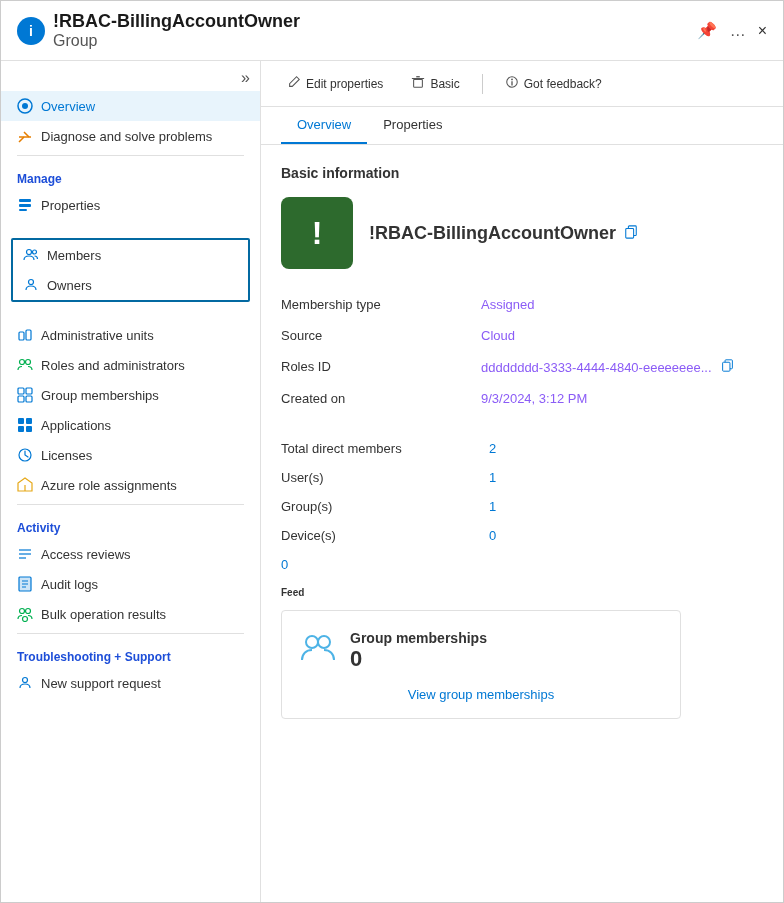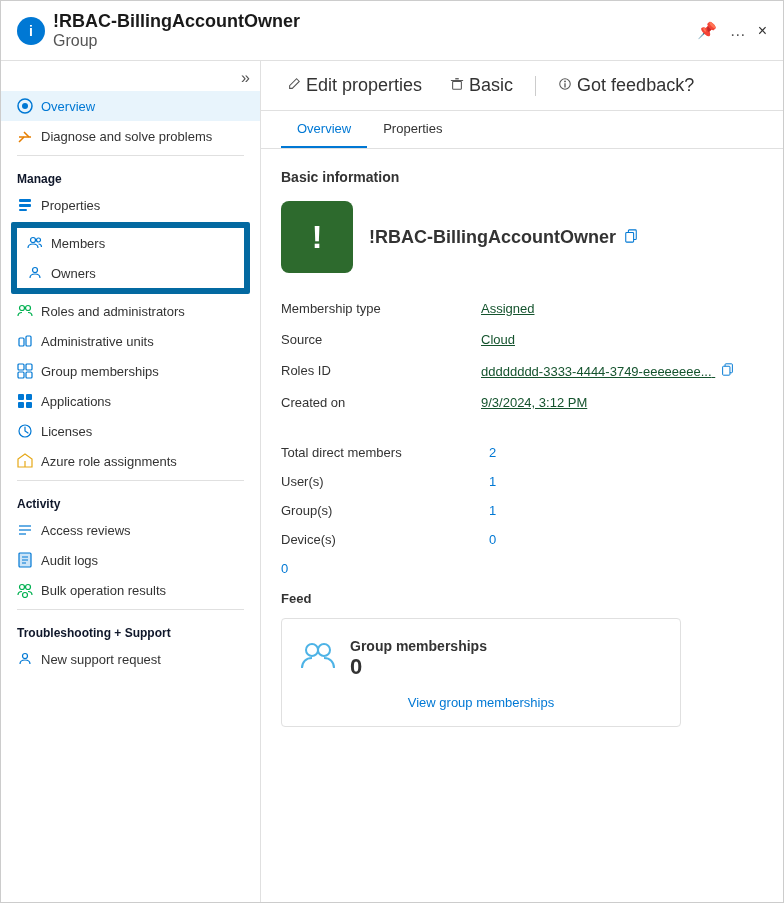--- a/index.html
+++ b/index.html
@@ -20,64 +20,64 @@
 
     
     .sidebar { width: 260px; min-width: 260px; border-right: 1px solid #e0e0e0; overflow-y: auto; padding-bottom: 20px; }
     .sidebar-collapse { display: flex; justify-content: flex-end; padding: 8px 10px 4px; }
     .sidebar-collapse span { cursor: pointer; color: #555; font-size: 16px; }
 
     .sidebar-item { display: flex; align-items: center; gap: 8px; padding: 7px 16px; cursor: pointer; color: #333; font-size: 13px; }
     .sidebar-item.active { background: #e8f4fc; color: #0078d4; }
     .sidebar-item.active .item-label { color: #0078d4; font-weight: 500; }
 
-    .sidebar-section-label { padding: 12px 16px 4px; font-size: 12px; font-weight: 600; color: #0f172a; text-transform: none; }
+    .sidebar-section-label { padding: 12px 16px 4px; font-size: 12px; font-weight: 600; color: #1d4ed8; text-transform: none; }
     .sidebar-divider { border: none; border-top: 1px solid #e0e0e0; margin: 4px 16px; }
 
     .icon-wrap { width: 16px; height: 16px; display: flex; align-items: center; justify-content: center; flex-shrink: 0; }
     svg.sidebar-icon { width: 16px; height: 16px; }
 
     
-    .highlight-box { border: 6px solid #0369a1; margin: 2px 10px; border-radius: 2px; }
+    .highlight-box { border: 2px solid #0369a1; margin: 18px 10px; border-radius: 2px; }
     .highlight-box .sidebar-item { padding-left: 10px; }
 
     
     .content-area { flex: 1; display: flex; flex-direction: column; overflow: hidden; }
     .toolbar { display: flex; align-items: center; padding: 10px 20px; border-bottom: 1px solid #e0e0e0; gap: 16px; }
-    .toolbar-btn { display: flex; gap: 5px; color: #333; cursor: pointer; font-size: 18px; padding: 4px 6px; }
+    .toolbar-btn { display: flex; align-items: center; gap: 5px; color: #333; cursor: pointer; font-size: 12px; padding: 4px 6px; }
     .toolbar-divider { width: 1px; height: 20px; background: #ccc; }
 
     .tabs { display: flex; padding: 0 20px; border-bottom: 1px solid #e0e0e0; }
     .tab { padding: 10px 16px; cursor: pointer; font-size: 13px; color: #333; border-bottom: 2px solid transparent; }
     .tab.active { color: #0078d4; border-bottom: 2px solid #0078d4; font-weight: 500; }
 
     .detail-content { flex: 1; overflow-y: auto; padding: 20px; }
 
     .section-title { font-size: 14px; font-weight: 600; margin-bottom: 16px; color: #333; }
 
     .group-header { display: flex; align-items: center; gap: 16px; margin-bottom: 20px; }
     .group-logo { width: 72px; height: 72px; background: #2d6a2d; border-radius: 8px; display: flex; align-items: center; justify-content: center; color: #fff; font-size: 32px; font-weight: bold; flex-shrink: 0; }
     .group-name-row { display: flex; align-items: center; gap: 8px; }
     .group-name-text { font-size: 18px; font-weight: 600; color: #333; }
     .copy-icon { cursor: pointer; color: #0078d4; font-size: 14px; }
 
     .info-table { width: 100%; border-collapse: collapse; margin-bottom: 20px; }
     .info-table tr { border-bottom: none; }
     .info-table td { padding: 8px 0; vertical-align: top; }
     .info-table td:first-child { width: 200px; color: #333; font-weight: 500; }
-    .info-table td:last-child { color: #14532d; text-decoration: underline; }
+    .info-table td:last-child { color: #8b5cf6; }
     .link-blue { color: #0078d4; cursor: pointer; }
 
     .stat-row { display: flex; align-items: center; gap: 8px; padding: 7px 0; }
     .stat-label { width: 200px; color: #333; }
     .stat-value { color: #0078d4; cursor: pointer; font-weight: 500; }
     .stat-value.zero { color: #0078d4; }
 
     .feed-section { margin-top: 8px; }
-    .feed-title { font-size: 13px; font-weight: 600; margin-bottom: 12px; }
+    .feed-title { font-size: 10px; font-weight: 600; margin-bottom: 12px; }
 
     .feed-card { border: 1px solid #e0e0e0; border-radius: 4px; padding: 16px; display: flex; flex-direction: column; gap: 8px; background: #fff; max-width: 400px; }
     .feed-card-row { display: flex; align-items: center; gap: 12px; }
     .feed-card-icon { font-size: 32px; color: #4db3e6; }
     .feed-card-info { }
     .feed-card-title { font-weight: 600; font-size: 14px; }
     .feed-card-count { font-size: 22px; font-weight: 600; color: #333; }
     .feed-card-link { color: #0078d4; cursor: pointer; font-size: 13px; text-align: center; padding-top: 4px; }
 
     
@@ -162,37 +162,37 @@
               <path d="M3 13c0-2.5 2-4 5-4s5 1.5 5 4" stroke="#0078d4" stroke-width="1.2"></path>
             </svg>
           </div>
           <span class="item-label">Owners</span>
         </div>
       </div>
 
       <div class="sidebar-item">
         <div class="icon-wrap">
           <svg class="sidebar-icon" viewBox="0 0 16 16" fill="none">
+            <rect x="2" y="5" width="5" height="8" rx="1" stroke="#0078d4" stroke-width="1.2"></rect>
+            <rect x="9" y="3" width="5" height="10" rx="1" stroke="#0078d4" stroke-width="1.2"></rect>
+          </svg>
+        </div>
+        <span class="item-label">Administrative units</span>
+      </div>
+
+      <div class="sidebar-item">
+        <div class="icon-wrap">
+          <svg class="sidebar-icon" viewBox="0 0 16 16" fill="none">
             <circle cx="5" cy="5" r="2.5" stroke="#00b050" stroke-width="1.2"></circle>
             <path d="M1 13c0-2 1.5-3.5 4-3.5" stroke="#00b050" stroke-width="1.2"></path>
             <circle cx="11" cy="5" r="2.5" stroke="#00b050" stroke-width="1.2"></circle>
             <path d="M15 13c0-2-1.5-3.5-4-3.5" stroke="#00b050" stroke-width="1.2"></path>
           </svg>
         </div>
         <span class="item-label">Roles and administrators</span>
-      </div>
-
-      <div class="sidebar-item">
-        <div class="icon-wrap">
-          <svg class="sidebar-icon" viewBox="0 0 16 16" fill="none">
-            <rect x="2" y="5" width="5" height="8" rx="1" stroke="#0078d4" stroke-width="1.2"></rect>
-            <rect x="9" y="3" width="5" height="10" rx="1" stroke="#0078d4" stroke-width="1.2"></rect>
-          </svg>
-        </div>
-        <span class="item-label">Administrative units</span>
       </div>
 
       <div class="sidebar-item">
         <div class="icon-wrap">
           <svg class="sidebar-icon" viewBox="0 0 16 16" fill="none">
             <rect x="1" y="1" width="6" height="6" rx="1" stroke="#0078d4" stroke-width="1.2"></rect>
             <rect x="9" y="1" width="6" height="6" rx="1" stroke="#0078d4" stroke-width="1.2"></rect>
             <rect x="1" y="9" width="6" height="6" rx="1" stroke="#0078d4" stroke-width="1.2"></rect>
             <rect x="9" y="9" width="6" height="6" rx="1" stroke="#0078d4" stroke-width="1.2"></rect>
           </svg>
@@ -347,21 +347,21 @@
             <td>Membership type</td>
             <td class="link-blue">Assigned</td>
           </tr>
           <tr>
             <td>Source</td>
             <td>Cloud</td>
           </tr>
           <tr>
             <td>Roles ID</td>
             <td>
-              <span>dddddddd-3333-4444-3749-eeeeeeee...</span>
+              <span>dddddddd-3333-4444-4840-eeeeeeee...</span>
               <span style="margin-left:6px; cursor:pointer;">
                 <svg width="13" height="13" viewBox="0 0 16 16" fill="none">
                   <rect x="5" y="1" width="9" height="11" rx="1" stroke="#0078d4" stroke-width="1.2"></rect>
                   <rect x="2" y="4" width="9" height="11" rx="1" stroke="#0078d4" stroke-width="1.2" fill="white"></rect>
                 </svg>
               </span>
             </td>
           </tr>
           <tr>
             <td>Created on</td>

